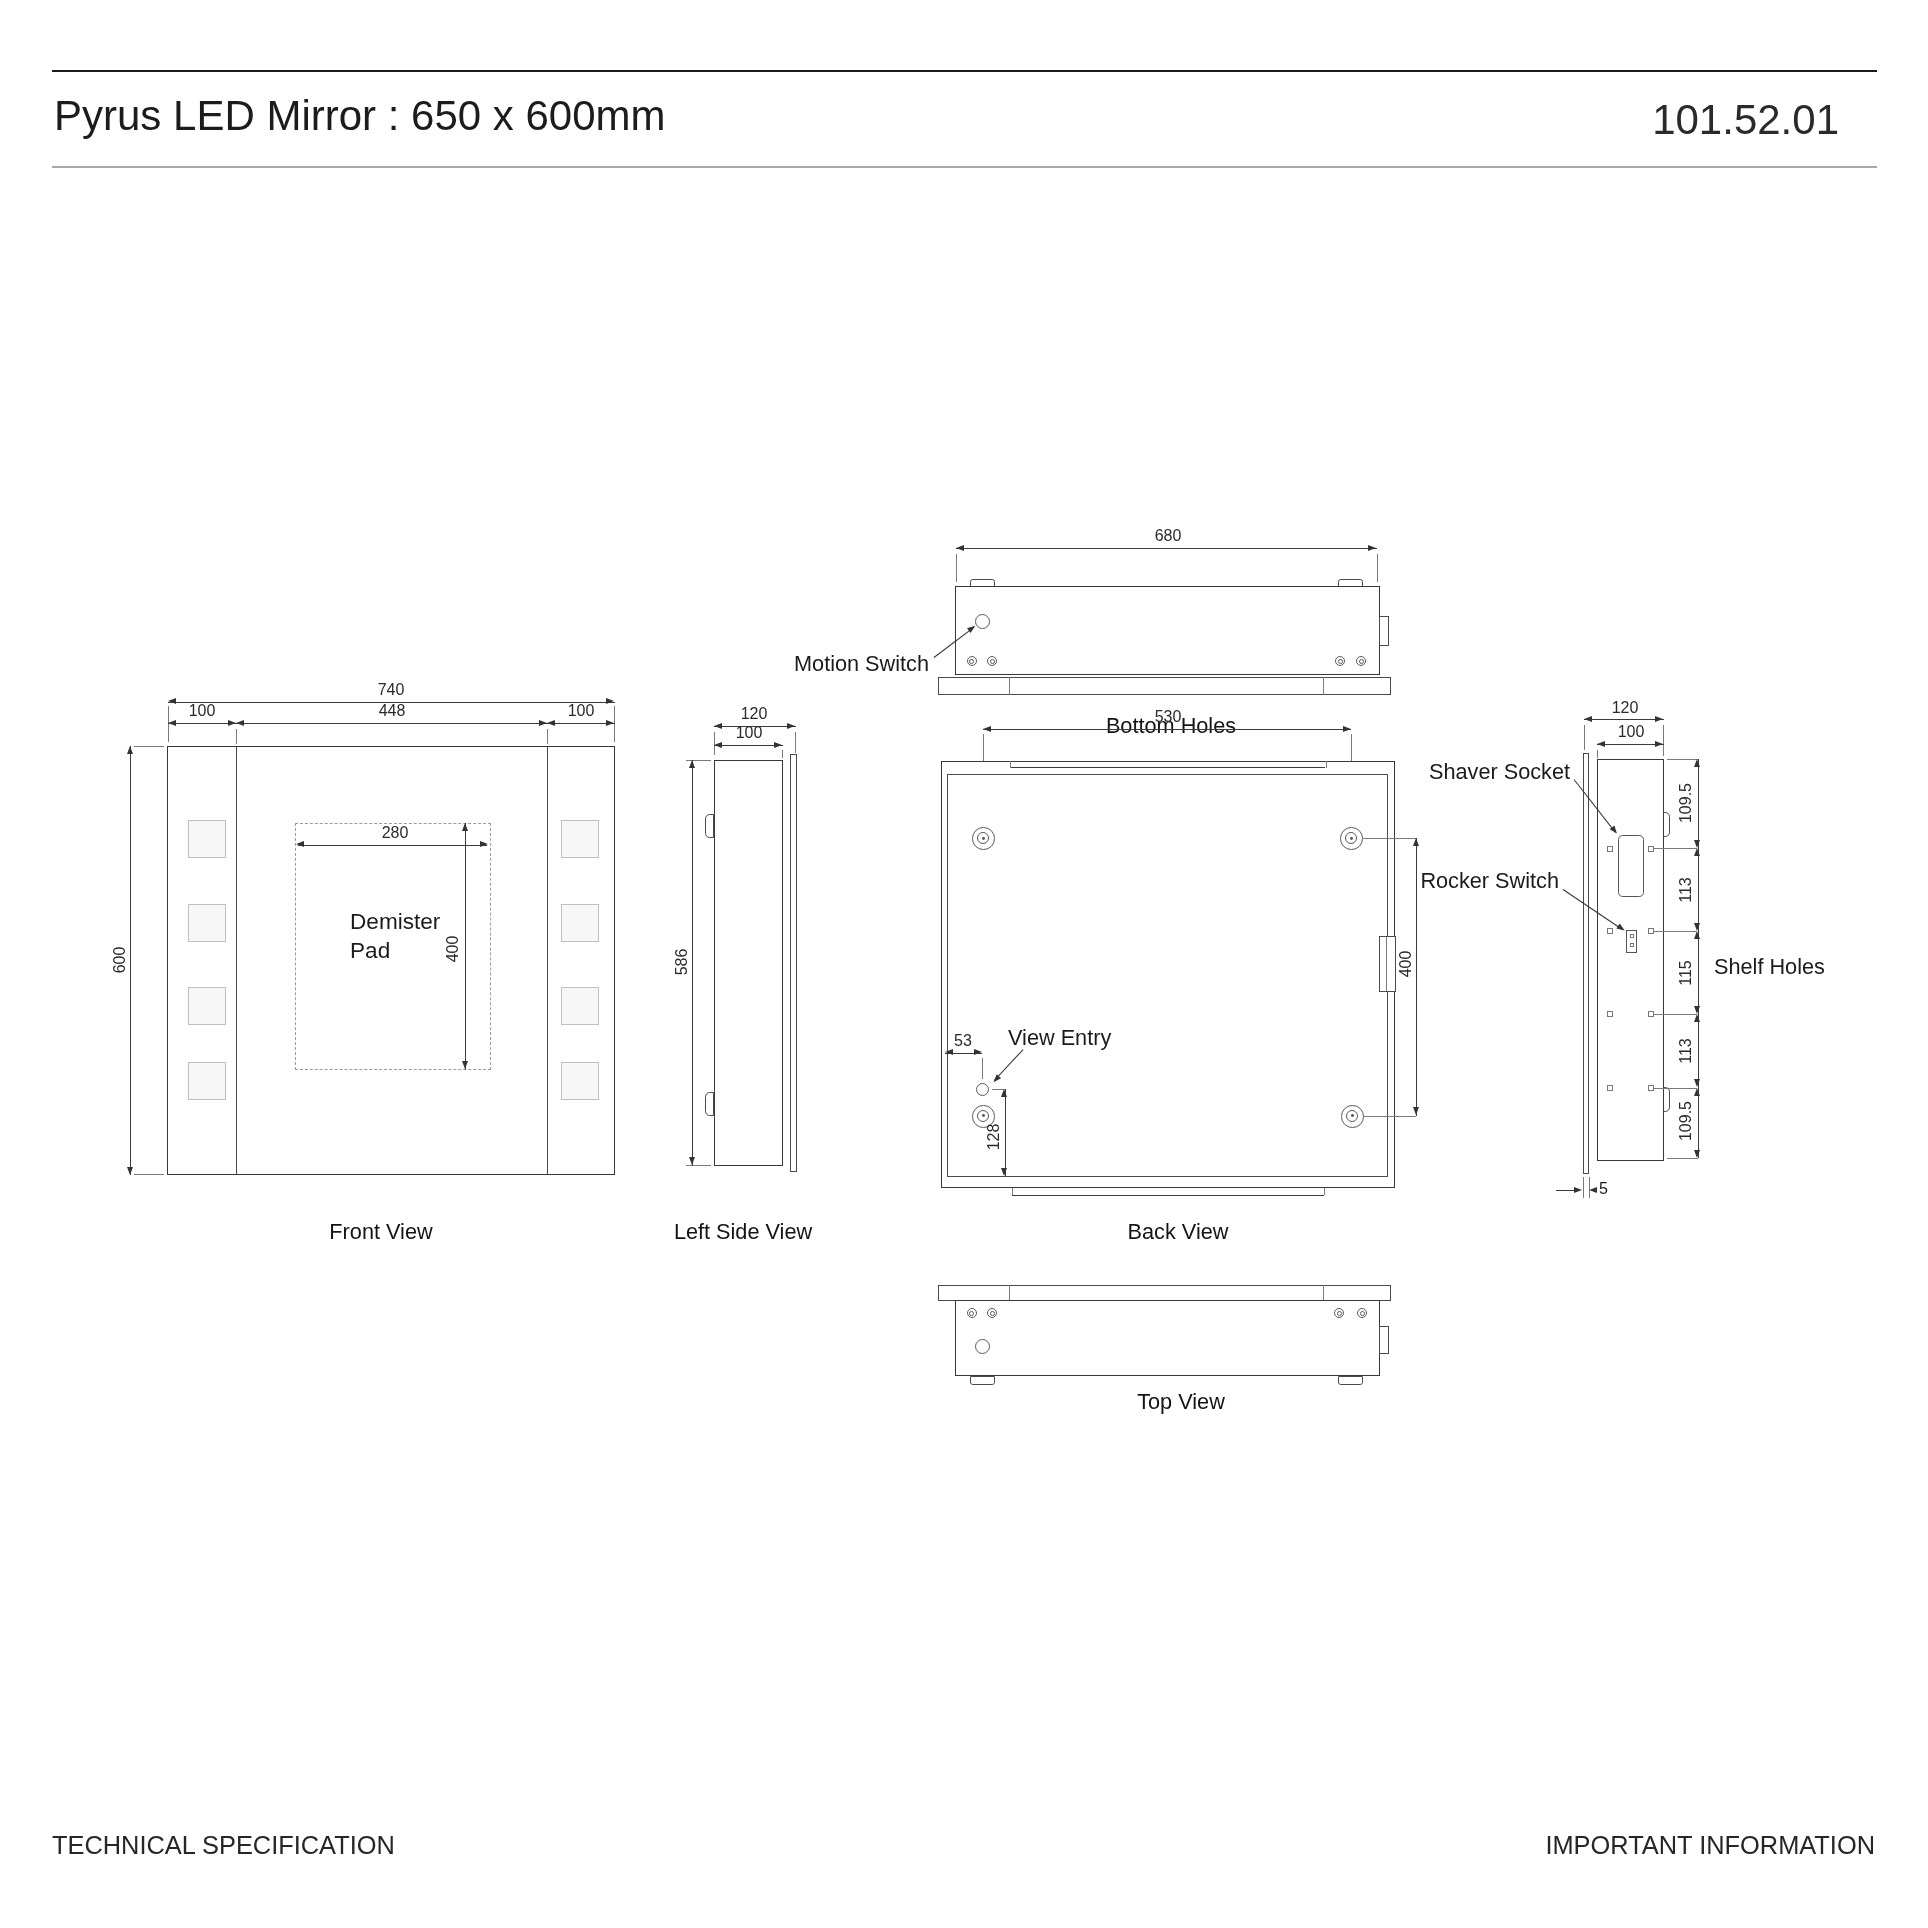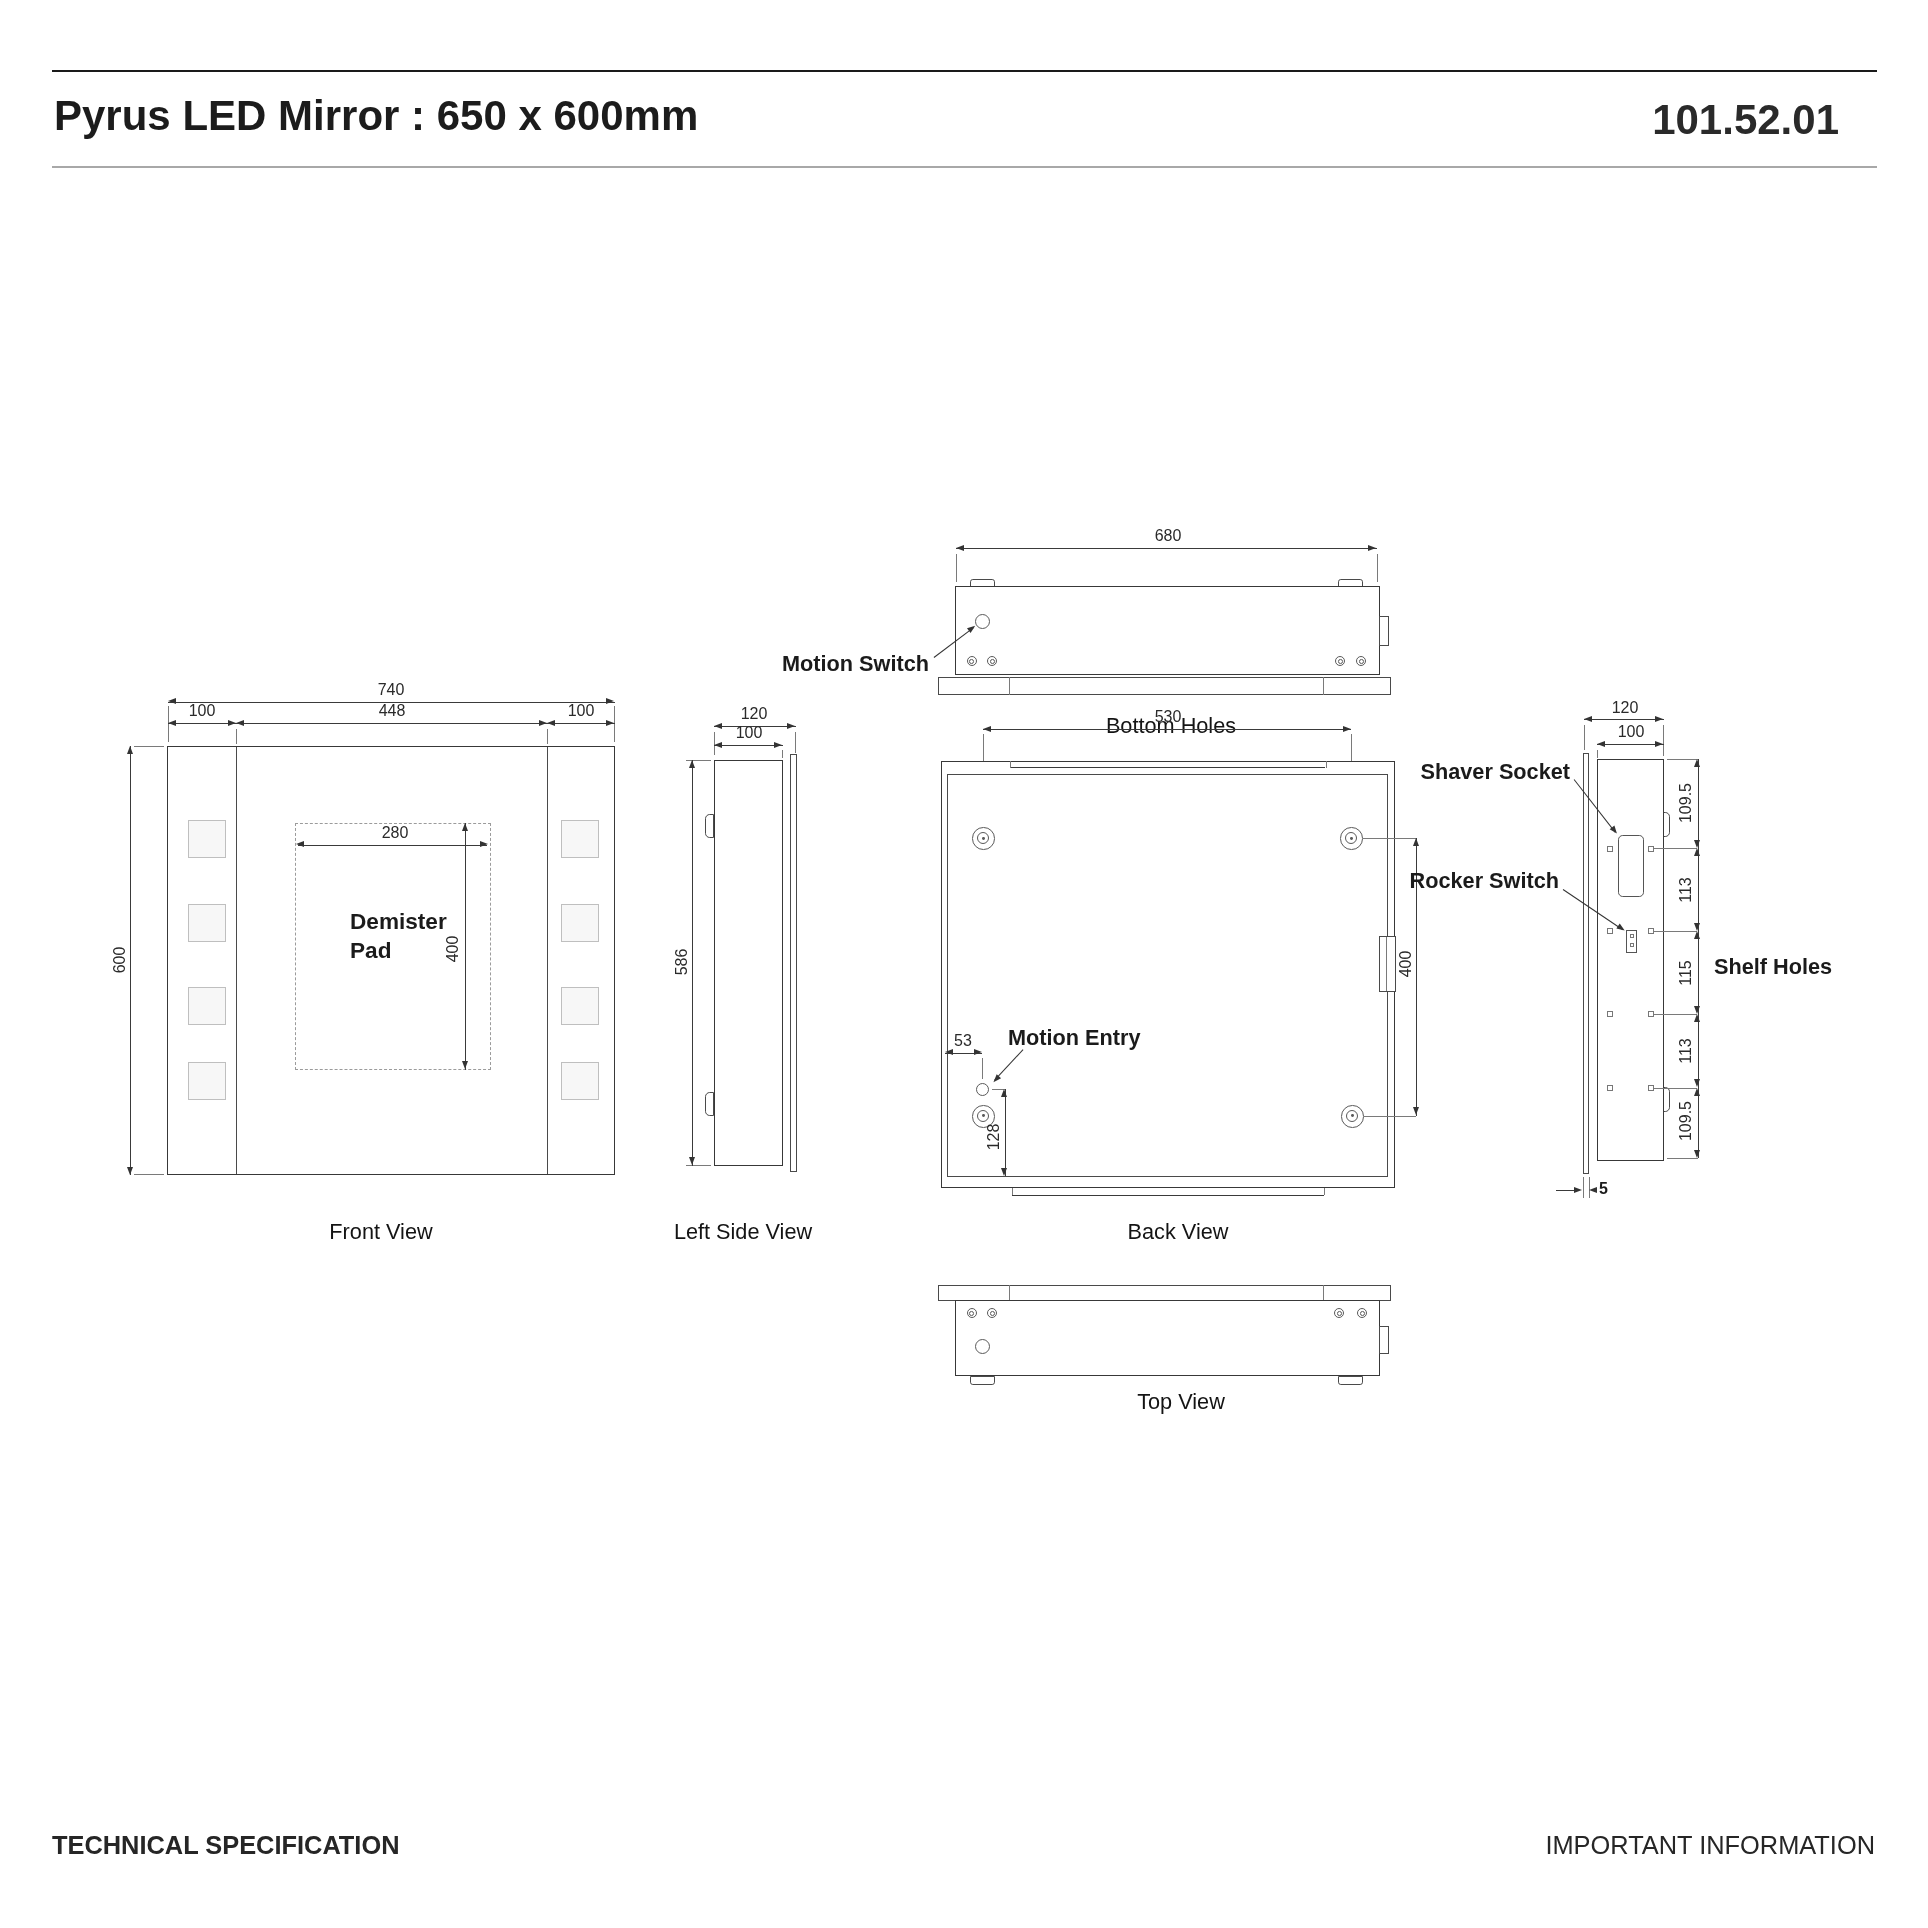--- a/index.html
+++ b/index.html
@@ -16,21 +16,21 @@
   .box{position:absolute;border:1.4px solid #383838;background:#fff;box-sizing:border-box;}
   .box.thin{border-width:0.9px;border-color:#4a4a4a;}
   .dashed{position:absolute;border:1.4px dashed #9b9b9b;background:transparent;box-sizing:border-box;}
   
   .circ{position:absolute;border:1.1px solid #5a5a5a;border-radius:50%;background:#fff;box-sizing:border-box;}
   .dot{position:absolute;background:#5a5a5a;border-radius:50%;}
   .sqh{position:absolute;width:5.6px;height:5.6px;border:0.9px solid #777;background:#fff;box-sizing:border-box;}
   
   .dim{position:absolute;font-size:16px;color:#2a2a2a;white-space:nowrap;transform:translate(-50%,-100%);}
   .dimv{position:absolute;font-size:16px;color:#2a2a2a;white-space:nowrap;transform:translate(-50%,-50%) rotate(-90deg);}
-  .note{position:absolute;font-size:21.7px;color:#1b1b1b;white-space:nowrap;font-weight:bold;}
+  .note{position:absolute;font-size:21.7px;color:#1b1b1b;white-space:nowrap;}
   .vlabel{position:absolute;font-size:21.7px;color:#141414;white-space:nowrap;transform:translateX(-50%);}
   
   .ar{position:absolute;width:0;height:0;}
   .arL{border-top:3.3px solid transparent;border-bottom:3.3px solid transparent;border-right:8.5px solid #333;}
   .arR{border-top:3.3px solid transparent;border-bottom:3.3px solid transparent;border-left:8.5px solid #333;}
   .arU{border-left:3.3px solid transparent;border-right:3.3px solid transparent;border-bottom:8.5px solid #333;}
   .arD{border-left:3.3px solid transparent;border-right:3.3px solid transparent;border-top:8.5px solid #333;}
   
   .leader{position:absolute;height:1.2px;background:#333;transform-origin:0 50%;}
   .leader::after{content:'';position:absolute;right:-1.9px;top:-3.1px;width:0;height:0;
@@ -194,21 +194,21 @@
     <div class="circ" style="left:1345px;top:832px;width:12.2px;height:12.2px;"></div>
     <div class="dot" style="left:1350px;top:837px;width:2.8px;height:2.8px;"></div>
     <div class="circ" style="left:972px;top:1105px;width:22.6px;height:22.6px;"></div>
     <div class="circ" style="left:977px;top:1110px;width:12.2px;height:12.2px;"></div>
     <div class="dot" style="left:982px;top:1114px;width:2.8px;height:2.8px;"></div>
     <div class="circ" style="left:1341px;top:1105px;width:22.6px;height:22.6px;"></div>
     <div class="circ" style="left:1346px;top:1110px;width:12.2px;height:12.2px;"></div>
     <div class="dot" style="left:1351px;top:1114px;width:2.8px;height:2.8px;"></div>
 
     <div class="circ" style="left:976px;top:1083px;width:13px;height:13px;"></div>
-    <div class="note" style="left:1008px;top:1025px;">Motion Entry</div>
+    <div class="note" style="left:1008px;top:1025px;">View Entry</div>
     <div class="leader" style="left:1023px;top:1049px;width:42px;transform:rotate(133deg);"></div>
 
     <div class="hl" style="left:945px;top:1053px;width:37px;height:0.9px;"></div>
     <div class="ar arL" style="left:945px;top:1049px;"></div>
     <div class="ar arR" style="left:974px;top:1049px;"></div>
     <div class="ext v" style="position:absolute;left:982px;top:1058px;height:21px;"></div>
     <div class="dim" style="left:963px;top:1050px;text-align:right;">53</div>
 
     <div class="ext h" style="position:absolute;left:992px;top:1089px;width:13px;"></div>
     <div class="vl" style="left:1005px;top:1089px;height:87px;width:0.9px;"></div>

